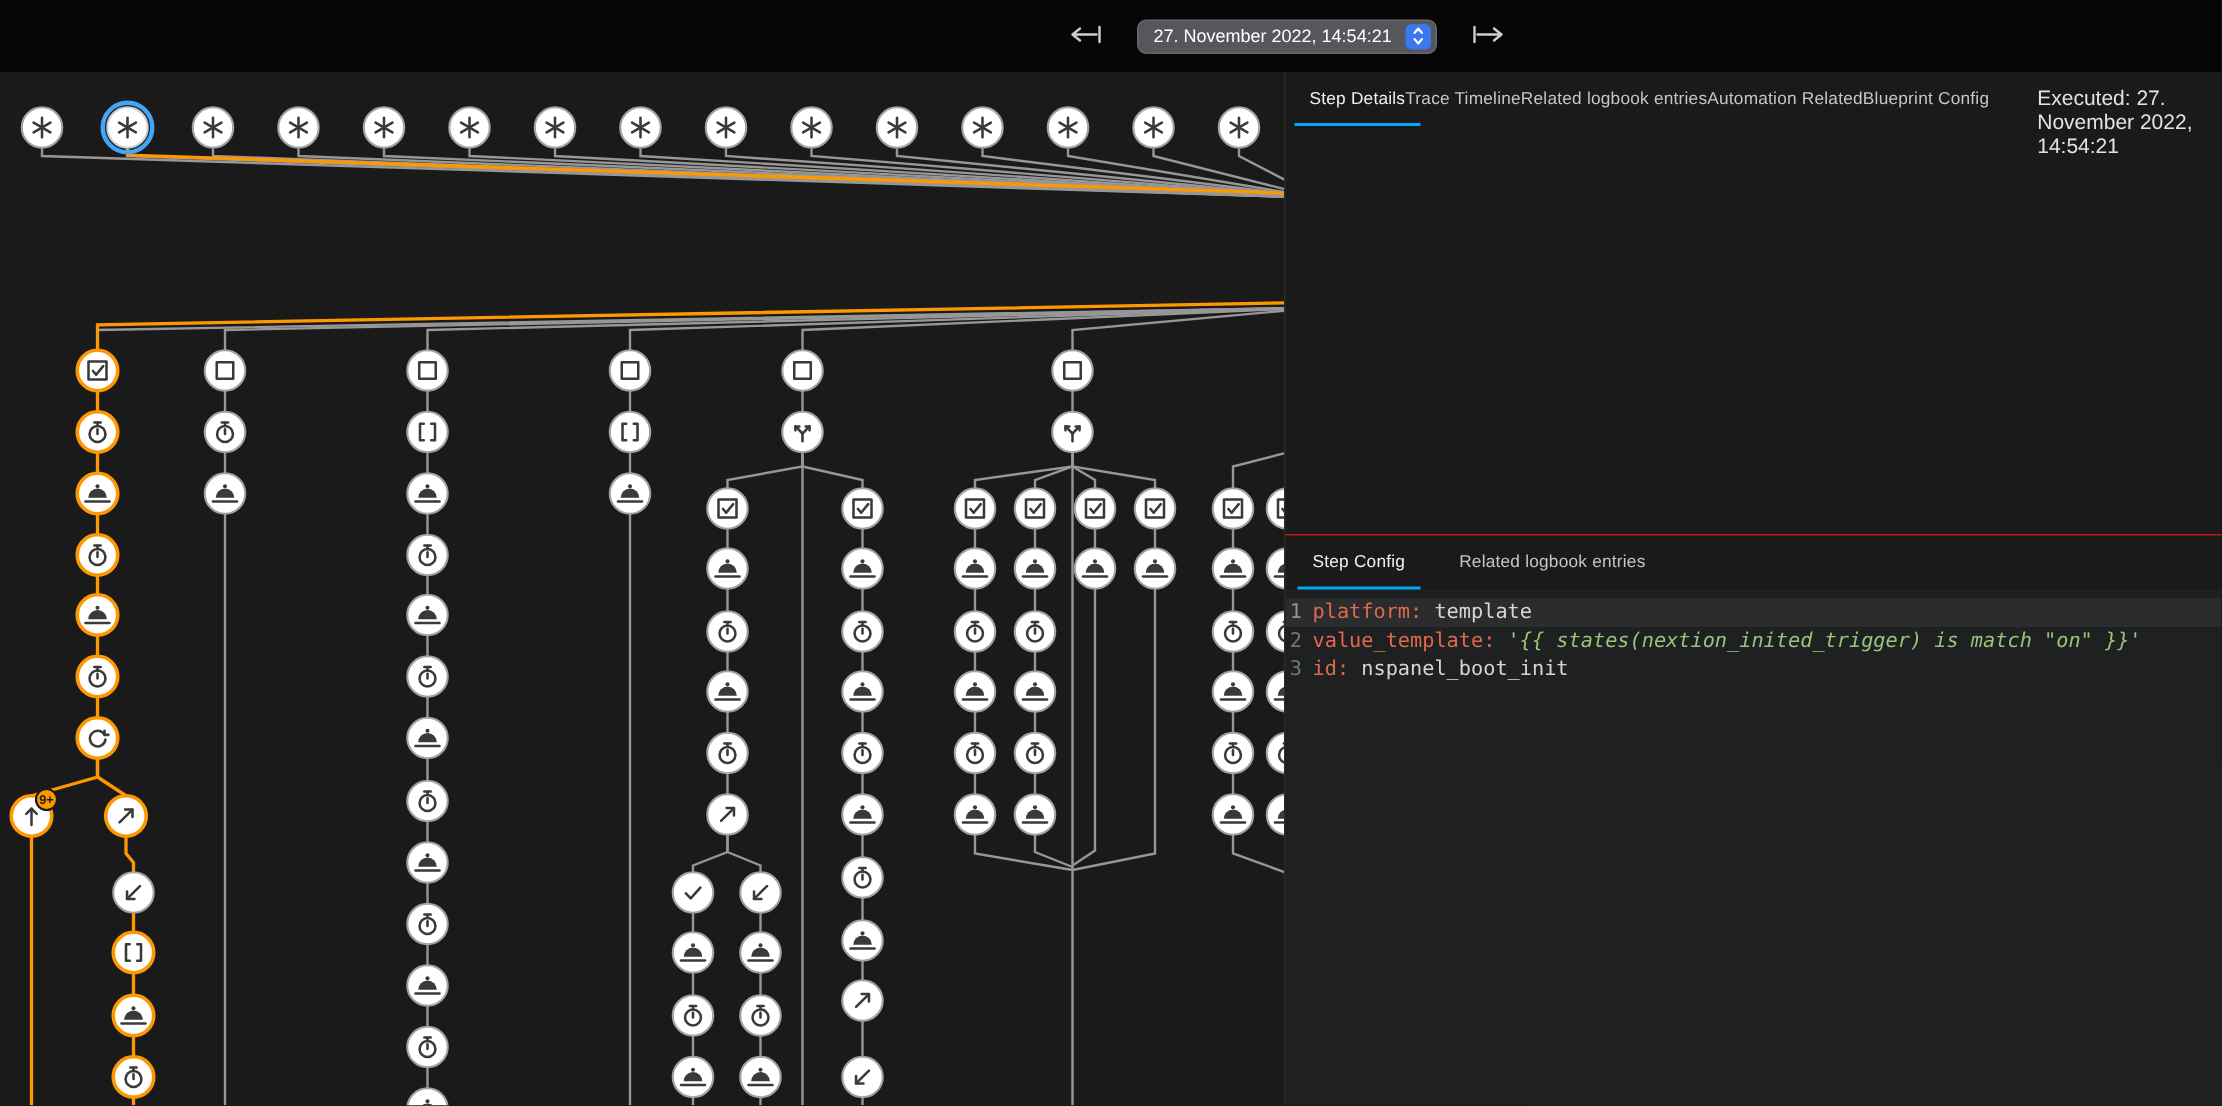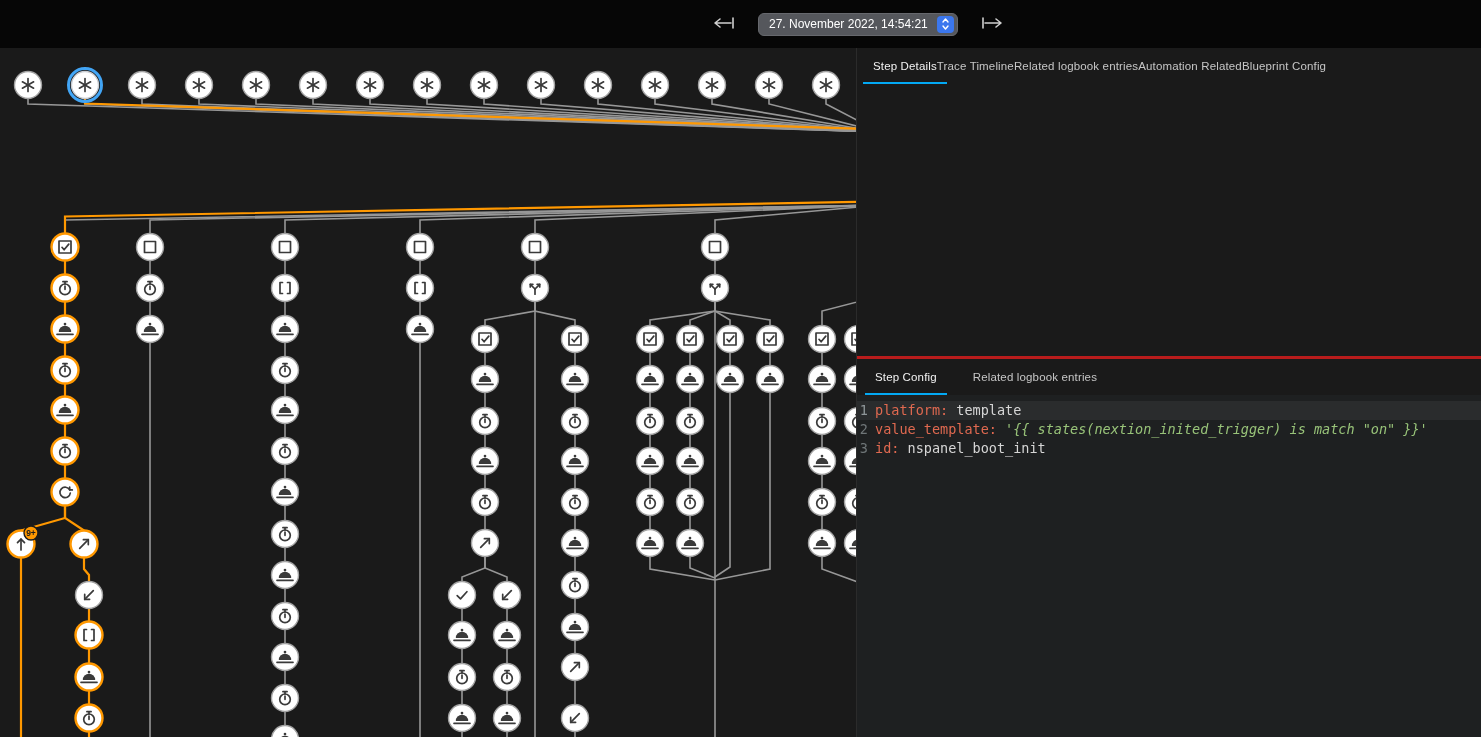--- a/index.html
+++ b/index.html
@@ -27,21 +27,21 @@
     display:flex;align-items:center;height:23px;background:#55575c;
     border:1px solid #66686d;border-radius:6px;padding:0 3px 0 10px;gap:9px;cursor:pointer;
   }
   .run-select-label{font-size:12px;color:#ffffff;white-space:nowrap;}
   .stepper{width:17px;height:17px;background:#3b77ee;border-radius:4px;display:flex;align-items:center;justify-content:center;}
   .main{display:flex;height:689px;}
   .graph-area{width:856px;height:689px;background:#1a1a1a;position:relative;flex:none;}
   .graph-area svg{display:block;}
   .right-panel{flex:1;display:flex;flex-direction:column;background:#1a1a1a;border-left:1px solid #2b2b2b;}
   .details-section{height:308px;flex:none;display:flex;flex-direction:row;}
-  .config-section{flex:1;display:flex;flex-direction:column;border-top:3px solid #b91c1c;min-height:0;}
+  .config-section{flex:1;display:flex;flex-direction:column;border-top:1px solid #b91c1c;min-height:0;}
   .tabbar{display:flex;height:36px;align-items:stretch;flex:none;}
   .tabbar-top{justify-content:space-between;padding:0 16px;}
   .tab{
     display:flex;align-items:center;justify-content:center;
     font-size:11.5px;color:#c6c6c6;cursor:pointer;position:relative;
     white-space:nowrap;letter-spacing:0.15px;
   }
   .tabbar-bottom .tab{padding:0 18px;}
   .tab.active{color:#f2f2f2;}
   .tabbar-top .tab.active::after{
@@ -842,20 +842,23 @@
 
   <div class="right-panel">
     <section class="details-section">
       <div class="tabbar tabbar-top">
           <div class="tab active">Step Details</div>
           <div class="tab">Trace Timeline</div>
           <div class="tab">Related logbook entries</div>
           <div class="tab">Automation Related</div>
           <div class="tab">Blueprint Config</div>
         </div>
+      <div class="details-content">
+        <span>Executed: 27. November 2022, 14:54:21</span>
+      </div>
     </section>
 
     <section class="config-section">
       <div class="tabbar tabbar-bottom">
           <div class="tab active">Step Config</div>
           <div class="tab">Related logbook entries</div>
         </div>
       <div class="code-area">
           <div class="code-line active">
             <span class="ln">1</span>

